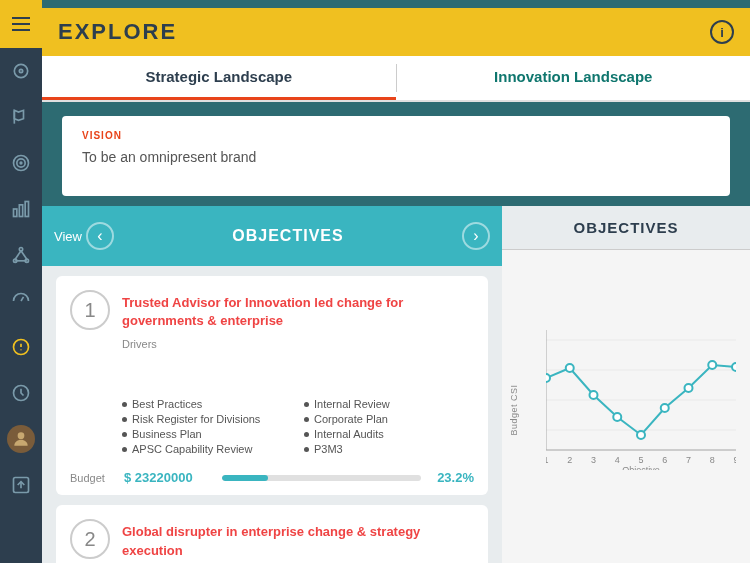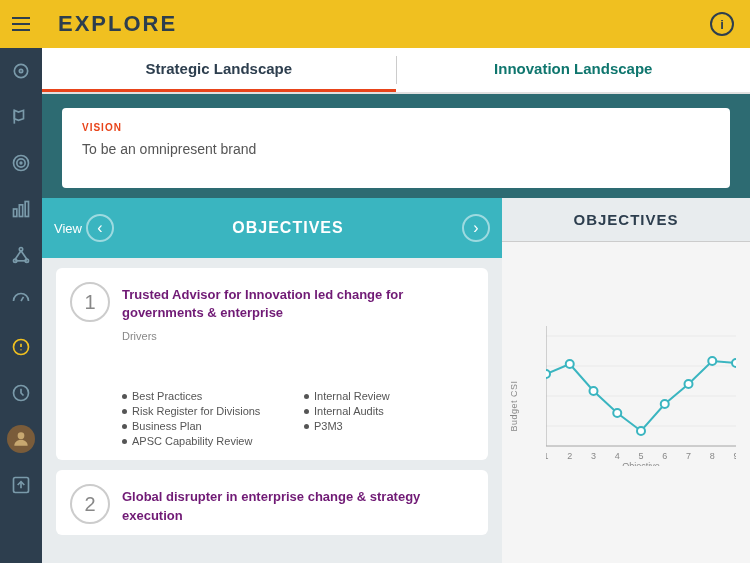--- a/index.html
+++ b/index.html
@@ -48,20 +48,21 @@
     }
 
     
     .header {
       height: 48px;
       background: #f0c020;
       display: flex;
       align-items: center;
       justify-content: space-between;
       padding: 0 16px;
+      margin-top: 8px;
     }
     .header-title {
       font-size: 22px;
       font-weight: 700;
       color: #2d3e4e;
       letter-spacing: 2px;
     }
     .info-btn {
       width: 24px; height: 24px;
       border-radius: 50%;
@@ -193,21 +194,21 @@
       width: 40px; height: 40px;
       border-radius: 50%;
       border: 2px solid #ccc;
       display: flex; align-items: center; justify-content: center;
       font-size: 20px; color: #888; font-weight: 300;
       flex-shrink: 0;
     }
     .obj-title {
       font-size: 13px;
       font-weight: 700;
-      color: #701a75;
+      color: #ef4444;
       line-height: 1.4;
       padding-top: 4px;
     }
     .drivers-section { margin-left: 52px; }
     .drivers-label {
       font-size: 11px;
       color: #888;
       margin-bottom: 4px;
     }
     .drivers-columns {
@@ -471,28 +472,40 @@
                     <span>APSC Capability Review</span>
                   </div>
               </div>
               <div class="drivers-col">
                 <div class="driver-item">
                     <span class="driver-dot"></span>
                     <span>Internal Review</span>
                   </div>
                 <div class="driver-item">
                     <span class="driver-dot"></span>
+                    <span>Corporate Plan</span>
+                  </div>
+                <div class="driver-item">
+                    <span class="driver-dot"></span>
                     <span>Internal Audits</span>
                   </div>
                 <div class="driver-item">
                     <span class="driver-dot"></span>
                     <span>P3M3</span>
                   </div>
               </div>
             </div>
+          </div>
+          <div class="budget-row">
+            <span class="budget-label">Budget</span>
+            <span class="budget-amount">$ 23220000</span>
+            <div class="budget-bar-bg">
+              <div class="budget-bar-fill" style="width:23%"></div>
+            </div>
+            <span class="budget-pct">23.2%</span>
           </div>
         </div>
 
         <div class="objective-card" style="min-height:50px;">
           <div class="obj-card2-top">
             <div class="obj-number">2</div>
             <div class="obj-title">Global disrupter in enterprise change &amp; strategy execution</div>
           </div>
         </div>
 

